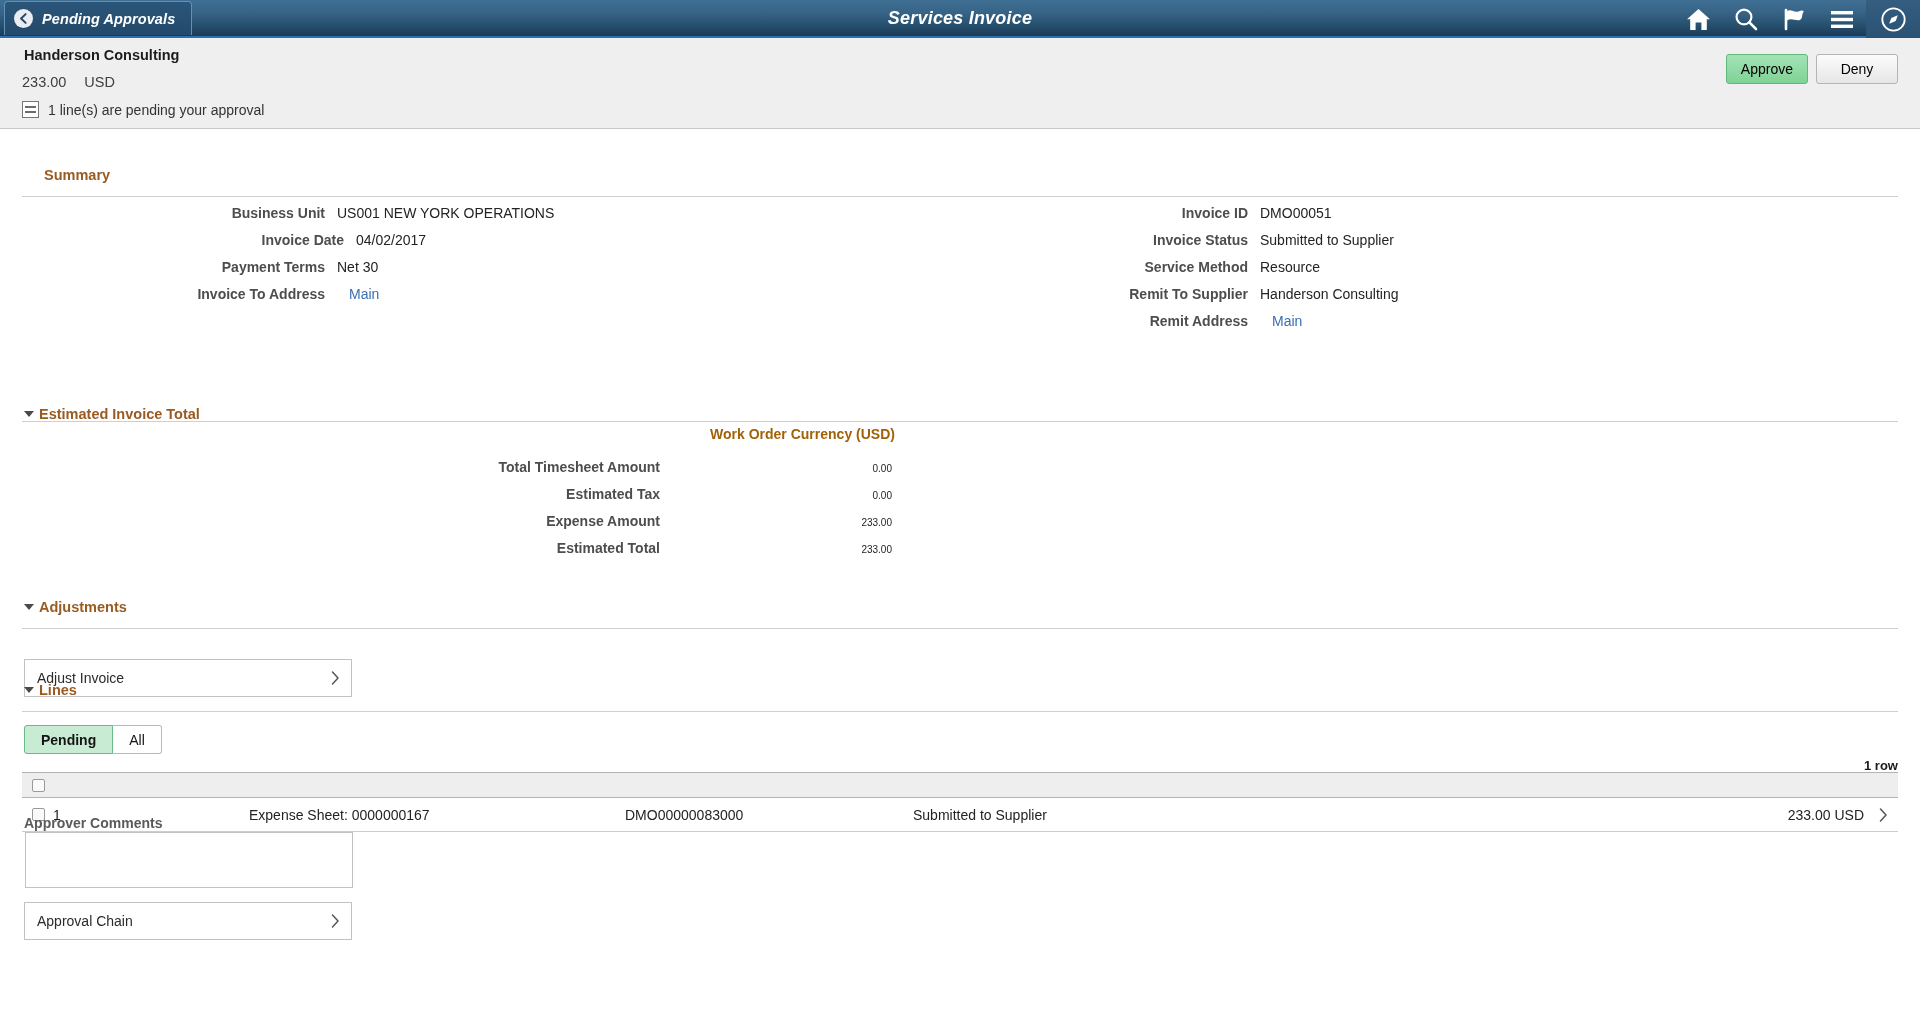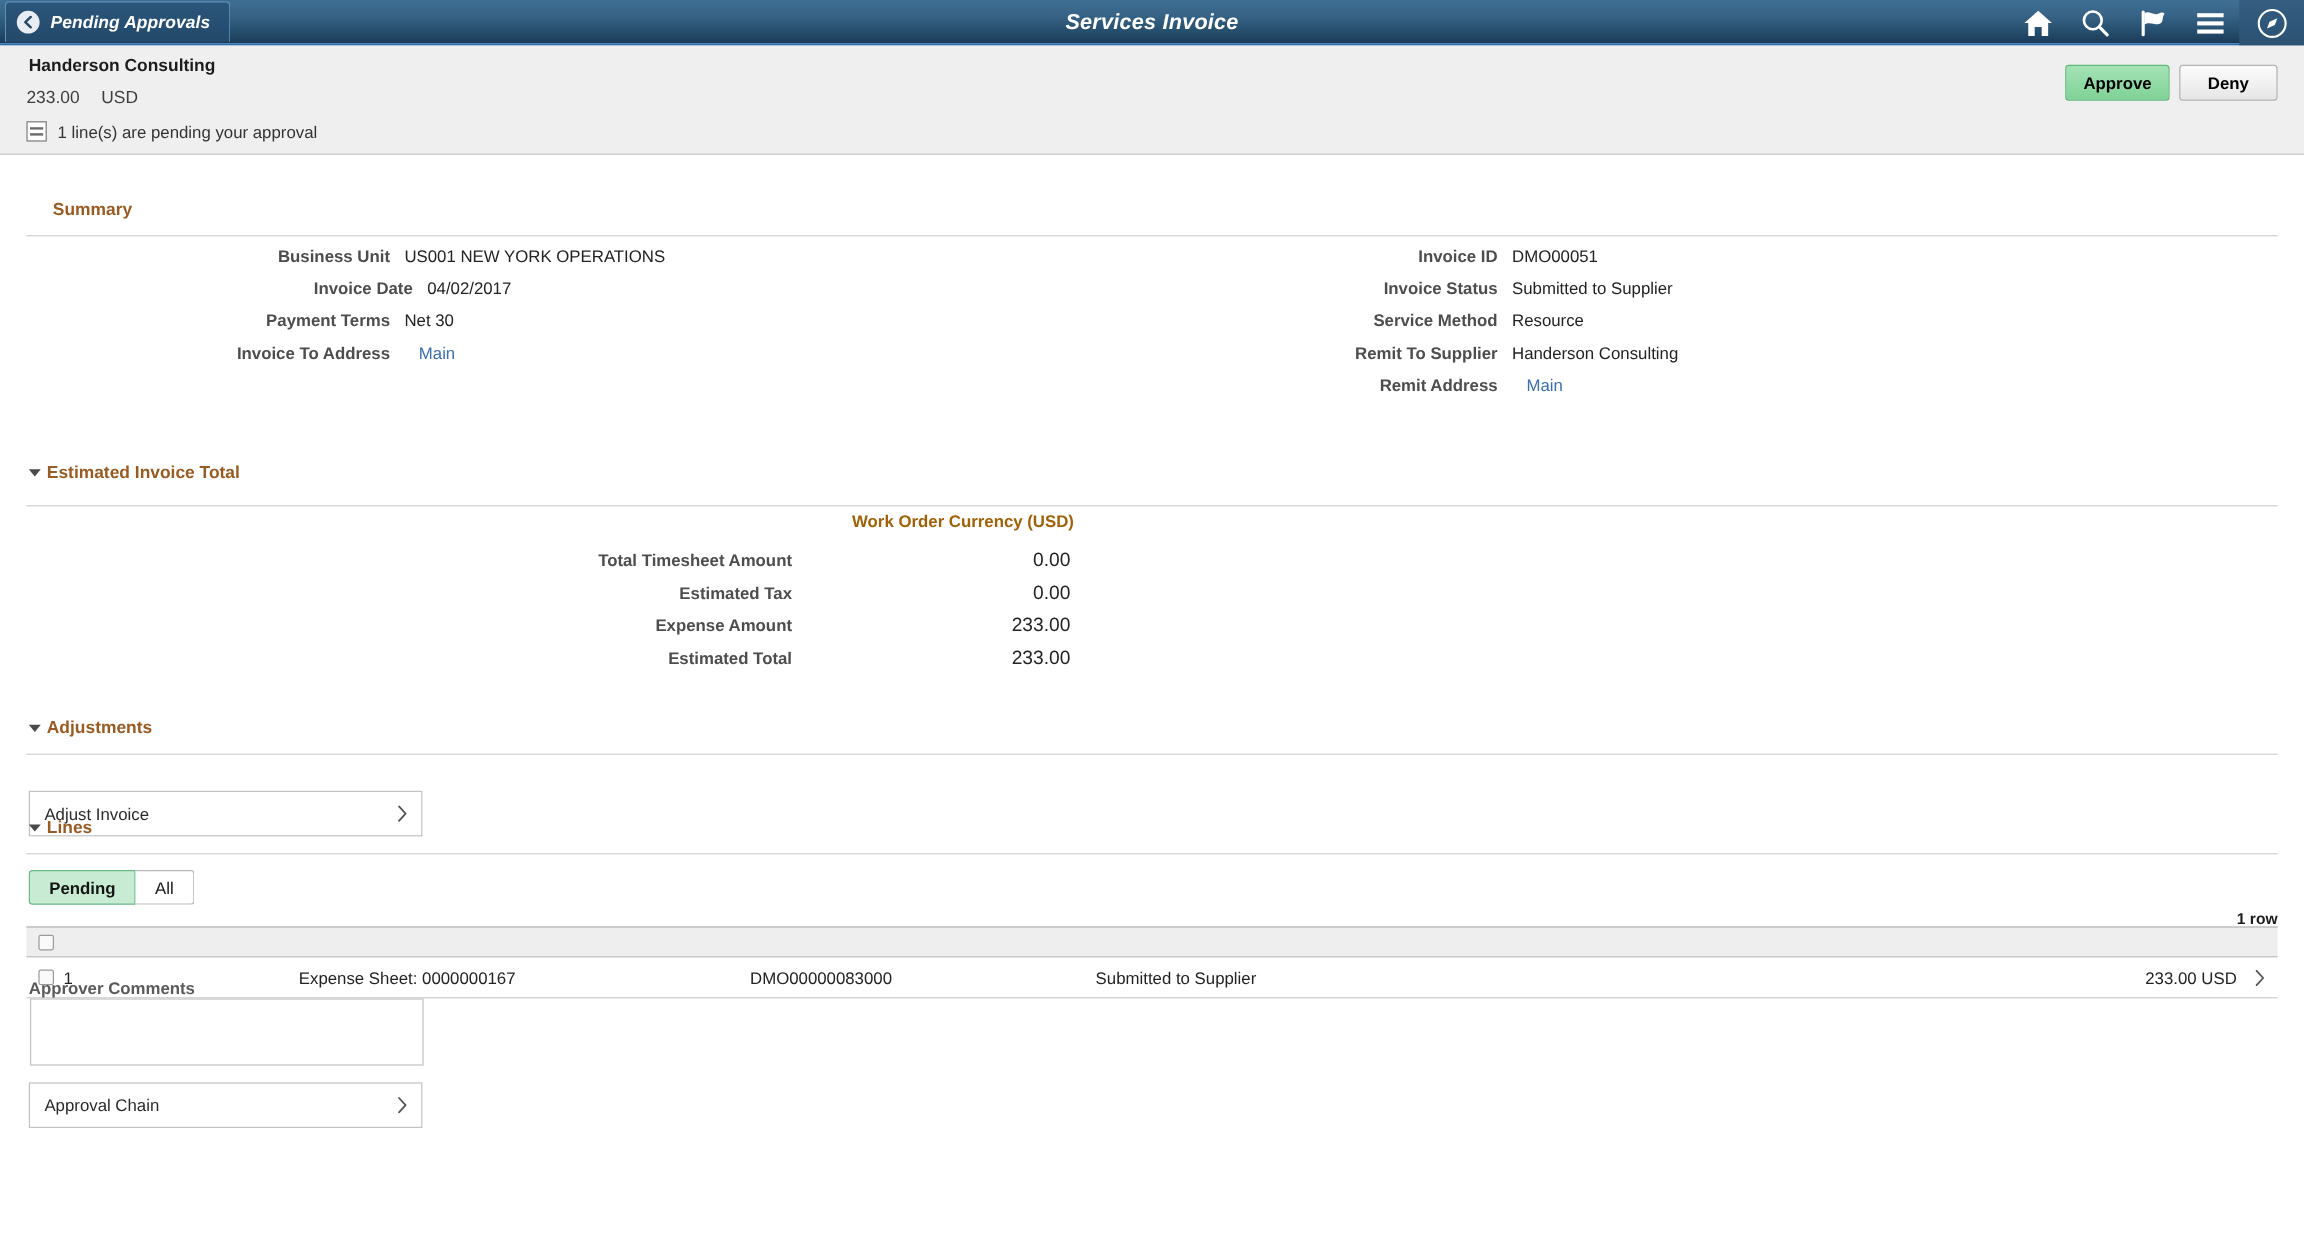--- a/index.html
+++ b/index.html
@@ -109,21 +109,21 @@
     position: absolute;
     right: 22px; top: 16px;
     display: flex;
     gap: 8px;
   }
   .btn {
     min-width: 82px;
     height: 28px;
     padding: 14px 14px;
     font-size: 14px;
-    font-weight: bold;
+    font-weight: normal;
     color: #000000;
     border-radius: 3px;
     cursor: pointer;
     box-sizing: border-box;
     display: flex; align-items: center; justify-content: center;
     font-family: "Liberation Sans", sans-serif;
   }
   .btn-approve {
     background: linear-gradient(to bottom, #a4e3b5 0%, #7fd296 100%);
     border: 1px solid #62b87c;
@@ -205,21 +205,21 @@
     cursor: pointer;
   }
 
   .amt-label {
     font-size: 14px;
     font-weight: bold;
     color: #4d4d4d;
     text-align: right;
   }
   .amt-value {
-    font-size: 16px;
+    font-size: 10px;
     color: #232323;
     text-align: right;
   }
   .amt-colhead {
     font-size: 14px;
     font-weight: bold;
     color: #a16207;
     text-align: center;
   }
 
@@ -444,21 +444,21 @@
     <div class="field-row" style="height:27px;">
       <span class="field-label" style="width:468px;">Remit To Supplier</span>
       <span class="field-value" style="margin-left:12px;">Handerson Consulting</span>
     </div>
     <div class="field-row" style="height:27px;">
       <span class="field-label" style="width:468px;">Remit Address</span>
       <span class="field-link" style="margin-left:24px;">Main</span>
     </div>
   </div>
 
-  <div class="section-head" style="position:absolute; left:0; top:257px;text-align:center;">
+  <div class="section-head" style="position:absolute; left:0; top:277px;text-align:center;">
     <span class="caret"></span>
     <span class="section-title">Estimated Invoice Total</span>
   </div>
   <div class="section-rule" style="position:absolute; left:0; right:0; top:287px;"></div>
 
   <div style="position:absolute; left:0; top:297px; width:945px;">
     <div style="height:33px; display:flex;">
       <div style="width:660px;"></div>
       <div class="amt-colhead" style="width:285px;">Work Order Currency (USD)</div>
     </div>

